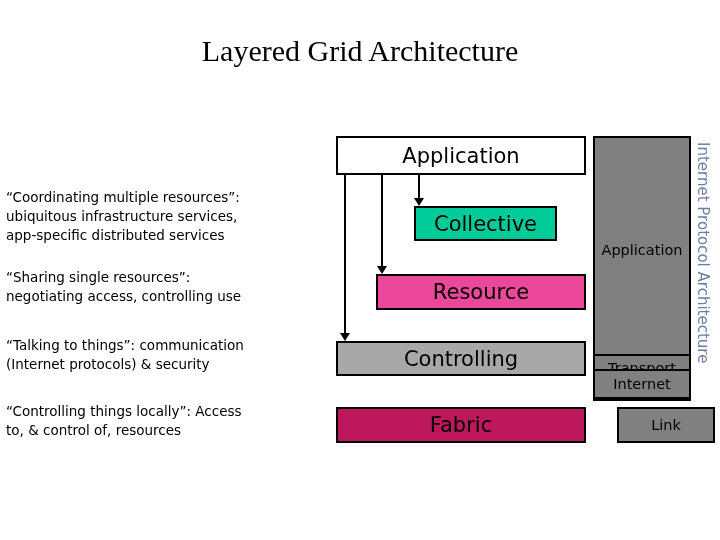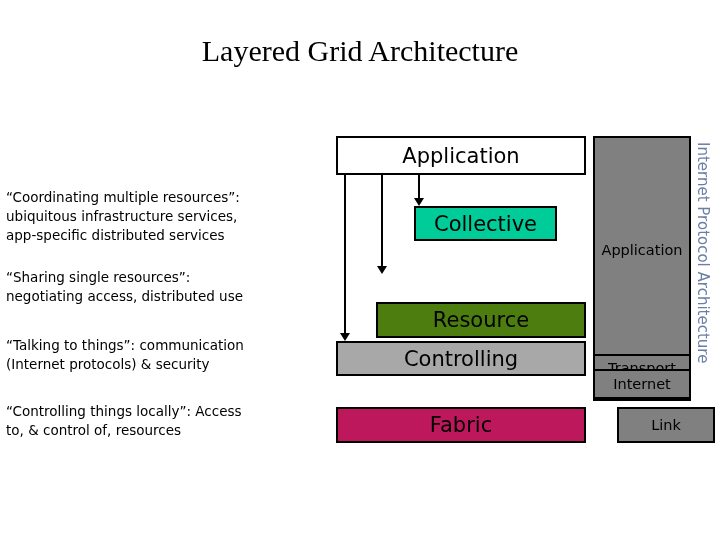--- a/index.html
+++ b/index.html
@@ -52,21 +52,21 @@
     display: flex;
     align-items: center;
     justify-content: center;
     font-family: "DejaVu Sans", sans-serif;
     font-size: 21px;
     color: #000000;
     white-space: nowrap;
   }
   .layer.application { background: #ffffff; }
   .layer.collective  { background: #00cc99; }
-  .layer.resource    { background: #4d7c0f; margin-top: 28px; }
+  .layer.resource    { background: #ec4899; }
   .layer.connectivity{ background: #a8a8a8; }
   .layer.fabric      { background: #be185d; }
 
   
   .arrow-line {
     position: absolute;
     width: 2px;
     background: #000000;
   }
   .arrow-head {
@@ -132,21 +132,21 @@
   <div class="title">Layered Grid Architecture</div>
 
   <div class="desc" style="left:6px; top:188px; width:326px;">
     <div>“Coordinating multiple resources”:</div>
     <div>ubiquitous infrastructure services,</div>
     <div>app-specific distributed services</div>
   </div>
 
   <div class="desc" style="left:6px; top:268px; width:326px;">
     <div>“Sharing single resources”:</div>
-    <div>negotiating access, distributed use</div>
+    <div>negotiating access, controlling use</div>
   </div>
 
   <div class="desc" style="left:6px; top:336px; width:330px;">
     <div>“Talking to things”: communication</div>
     <div>(Internet protocols) &amp; security</div>
   </div>
 
   <div class="desc" style="left:6px; top:402px; width:330px;">
     <div>“Controlling things locally”: Access</div>
     <div>to, &amp; control of, resources</div>

